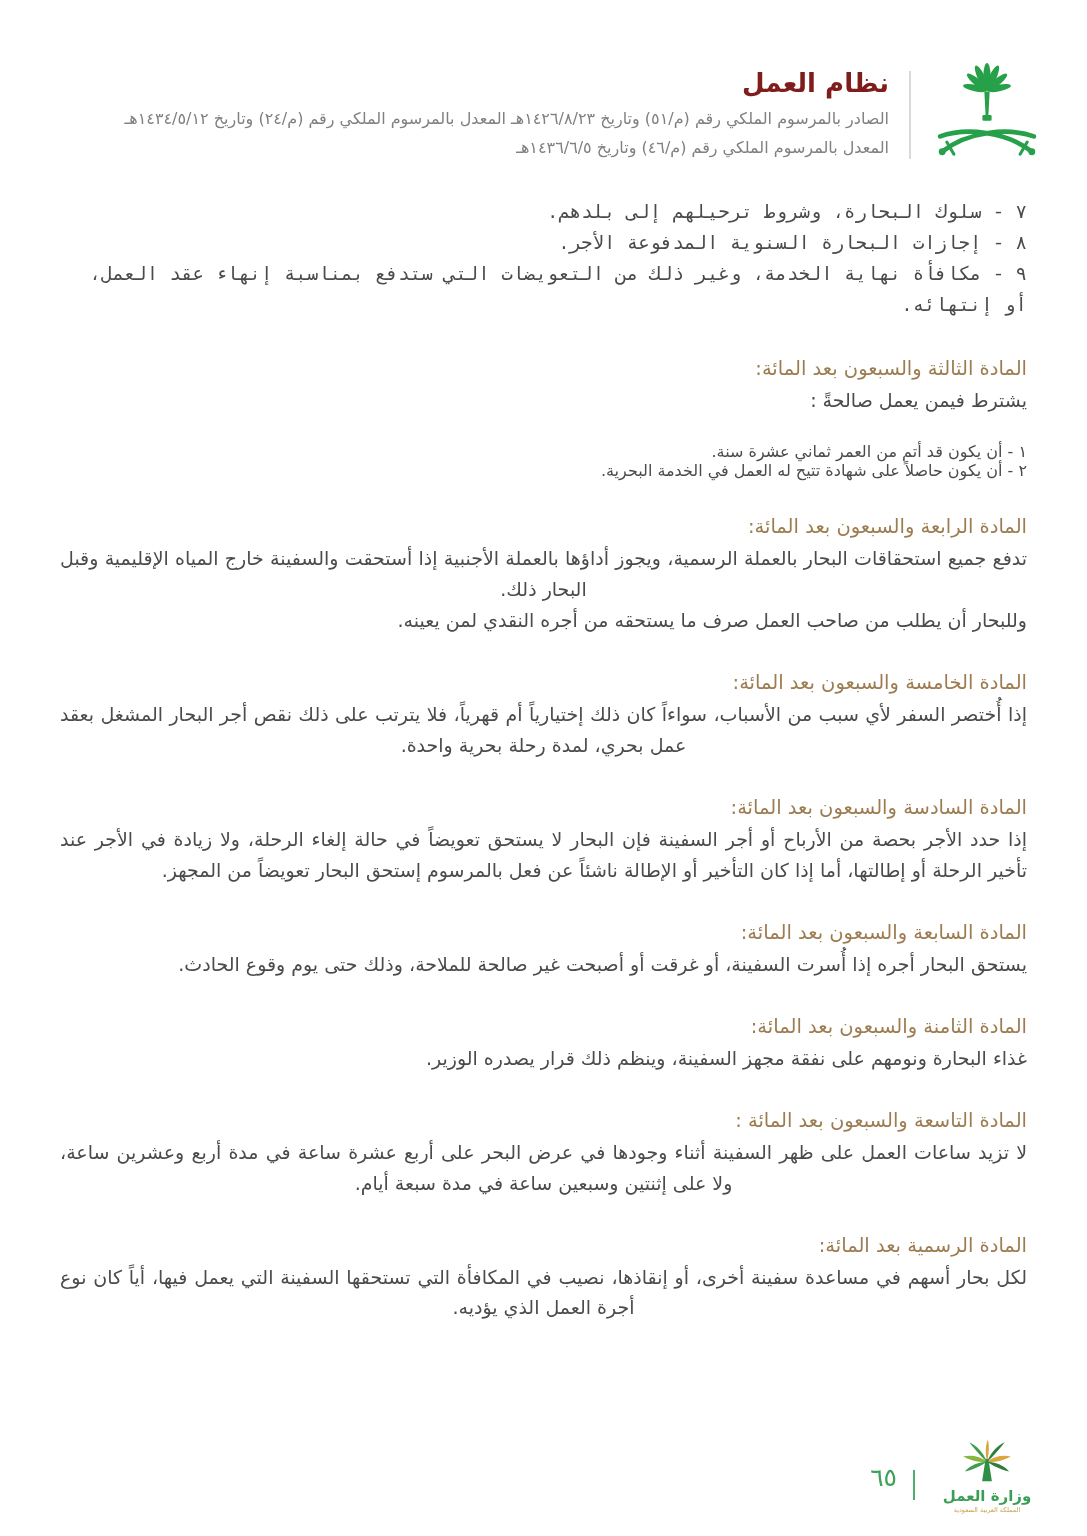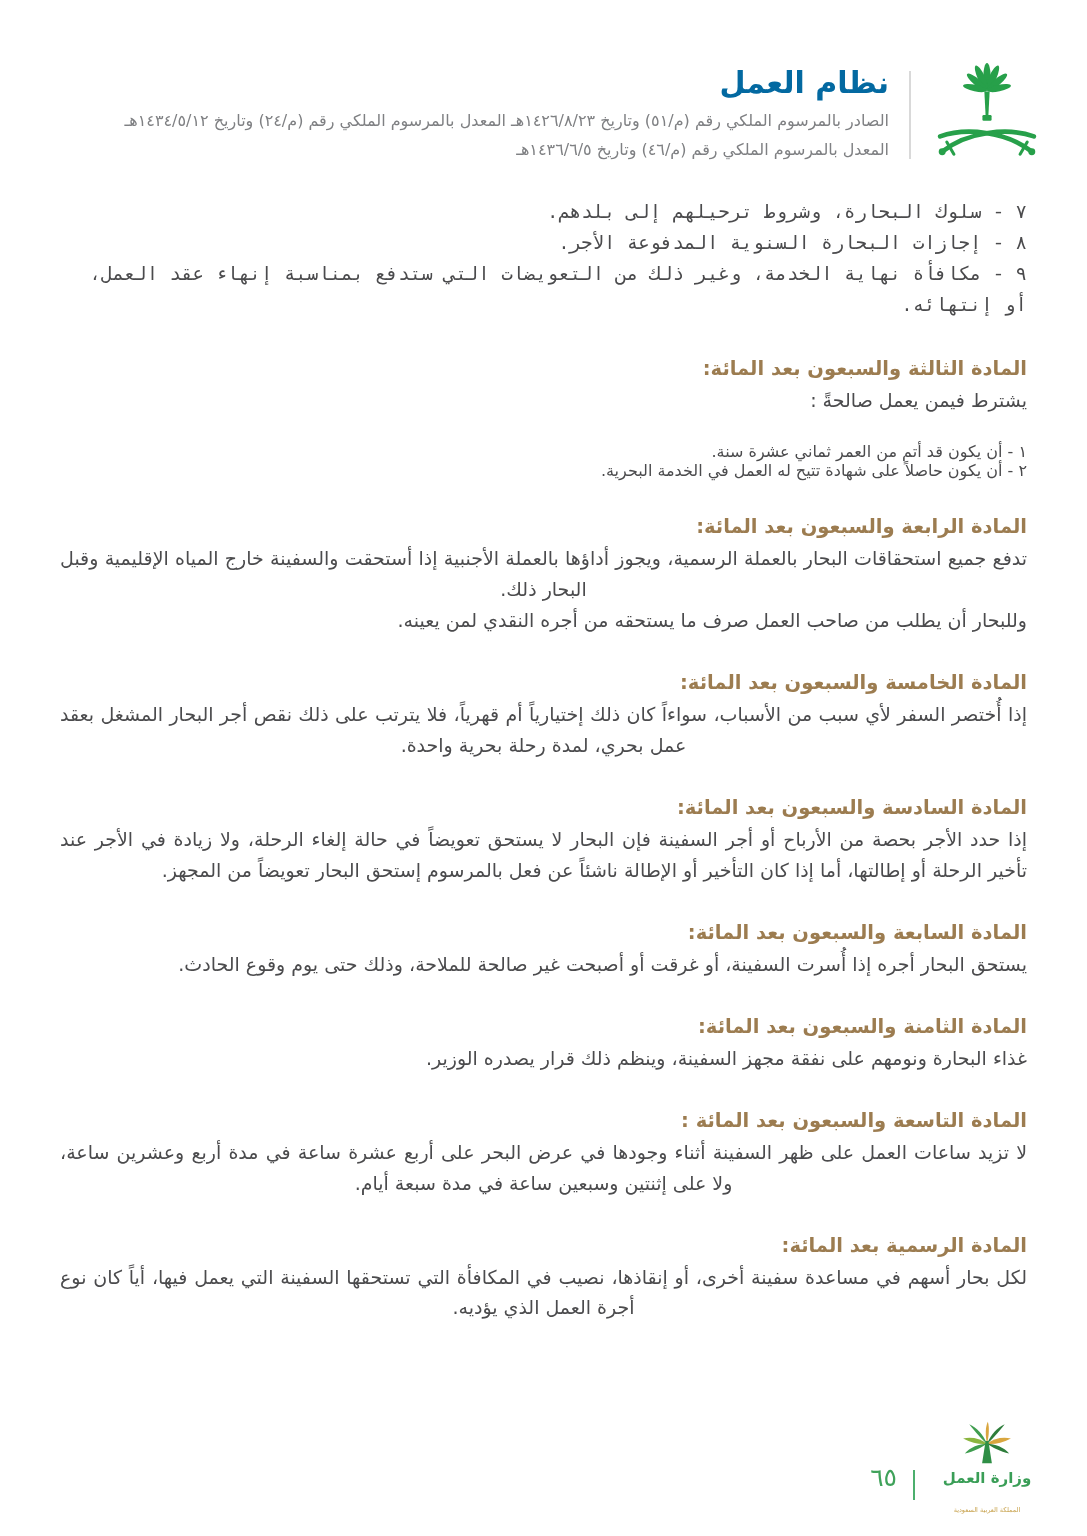--- a/index.html
+++ b/index.html
@@ -23,44 +23,44 @@
   .emblem-wrap { flex: 0 0 auto; }
   .header-divider {
     width: 2px;
     height: 88px;
     background: #d9d9d9;
     margin: 0 20px;
     flex: 0 0 auto;
   }
   .header-text { text-align: right; }
   .header-title {
-    font-size: 30px;
+    font-size: 26px;
     font-weight: bold;
-    color: #0369a1;
+    color: #7f1d1d;
     margin-bottom: 7px;
   }
   .header-sub {
     font-size: 16px;
     color: #7f8083;
     line-height: 1.8;
   }
 
   
   .content { padding: 28px 60px 0 60px; }
   .body-text, .num-list li {
     font-size: 19px;
     line-height: 1.63;
     color: #4b4b4d;
   }
   .just   { text-align: justify; text-align-last: right; }
   .just-c { text-align: justify; text-align-last: center; }
   .num-list { list-style: none; font-family: Liberation Mono, monospace; }
   .article-heading {
     font-size: 19.5px;
-    font-weight: bold;
+    font-weight: normal;
     color: #9c7c50;
     margin: 35px 0 5px 0;
   }
   .sub-list { list-style: none; margin-top: 26px; }
 
   
   .footer {
     position: absolute;
     bottom: 22px;
     right: 44px;
@@ -77,21 +77,21 @@
   .ministry-name {
     font-size: 15px;
     font-weight: bold;
     color: #3a9e57;
     margin-top: 2px;
     line-height: 1.1;
   }
   .ministry-sub {
     font-size: 6.5px;
     color: #c7a14b;
-    margin-top: 20px;
+    margin-top: 2px;
     letter-spacing: 0.4px;
   }
   .page-sep {
     width: 2px;
     height: 30px;
     background: #4caf6d;
     margin-bottom: 14px;
   }
   .page-number {
     font-size: 25px;

